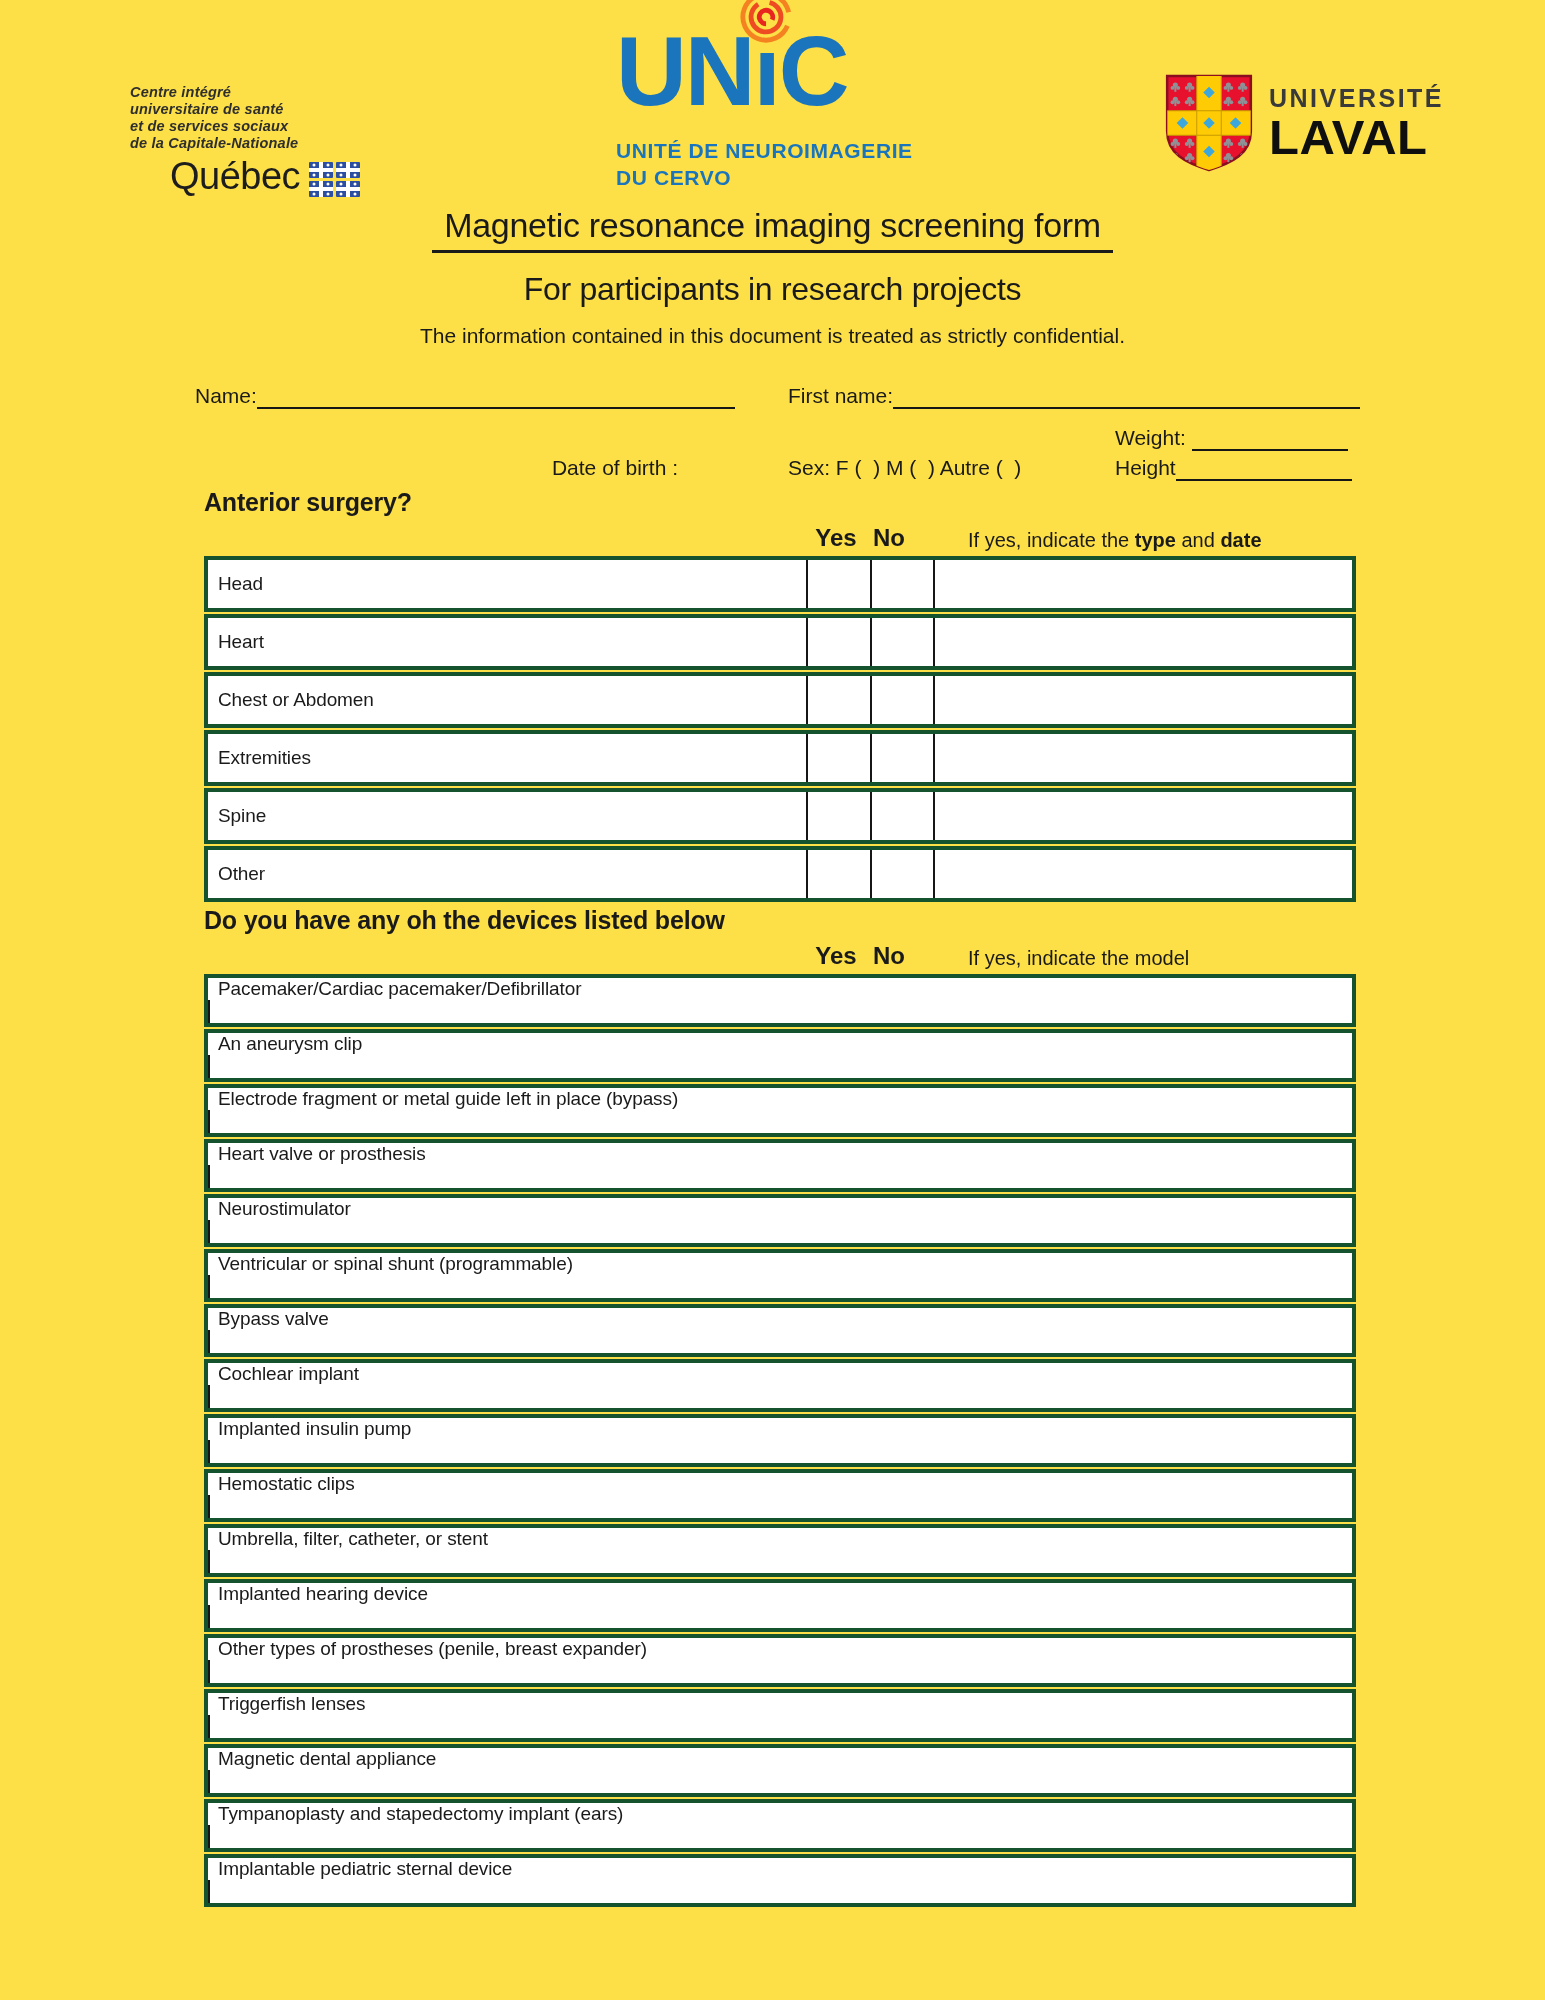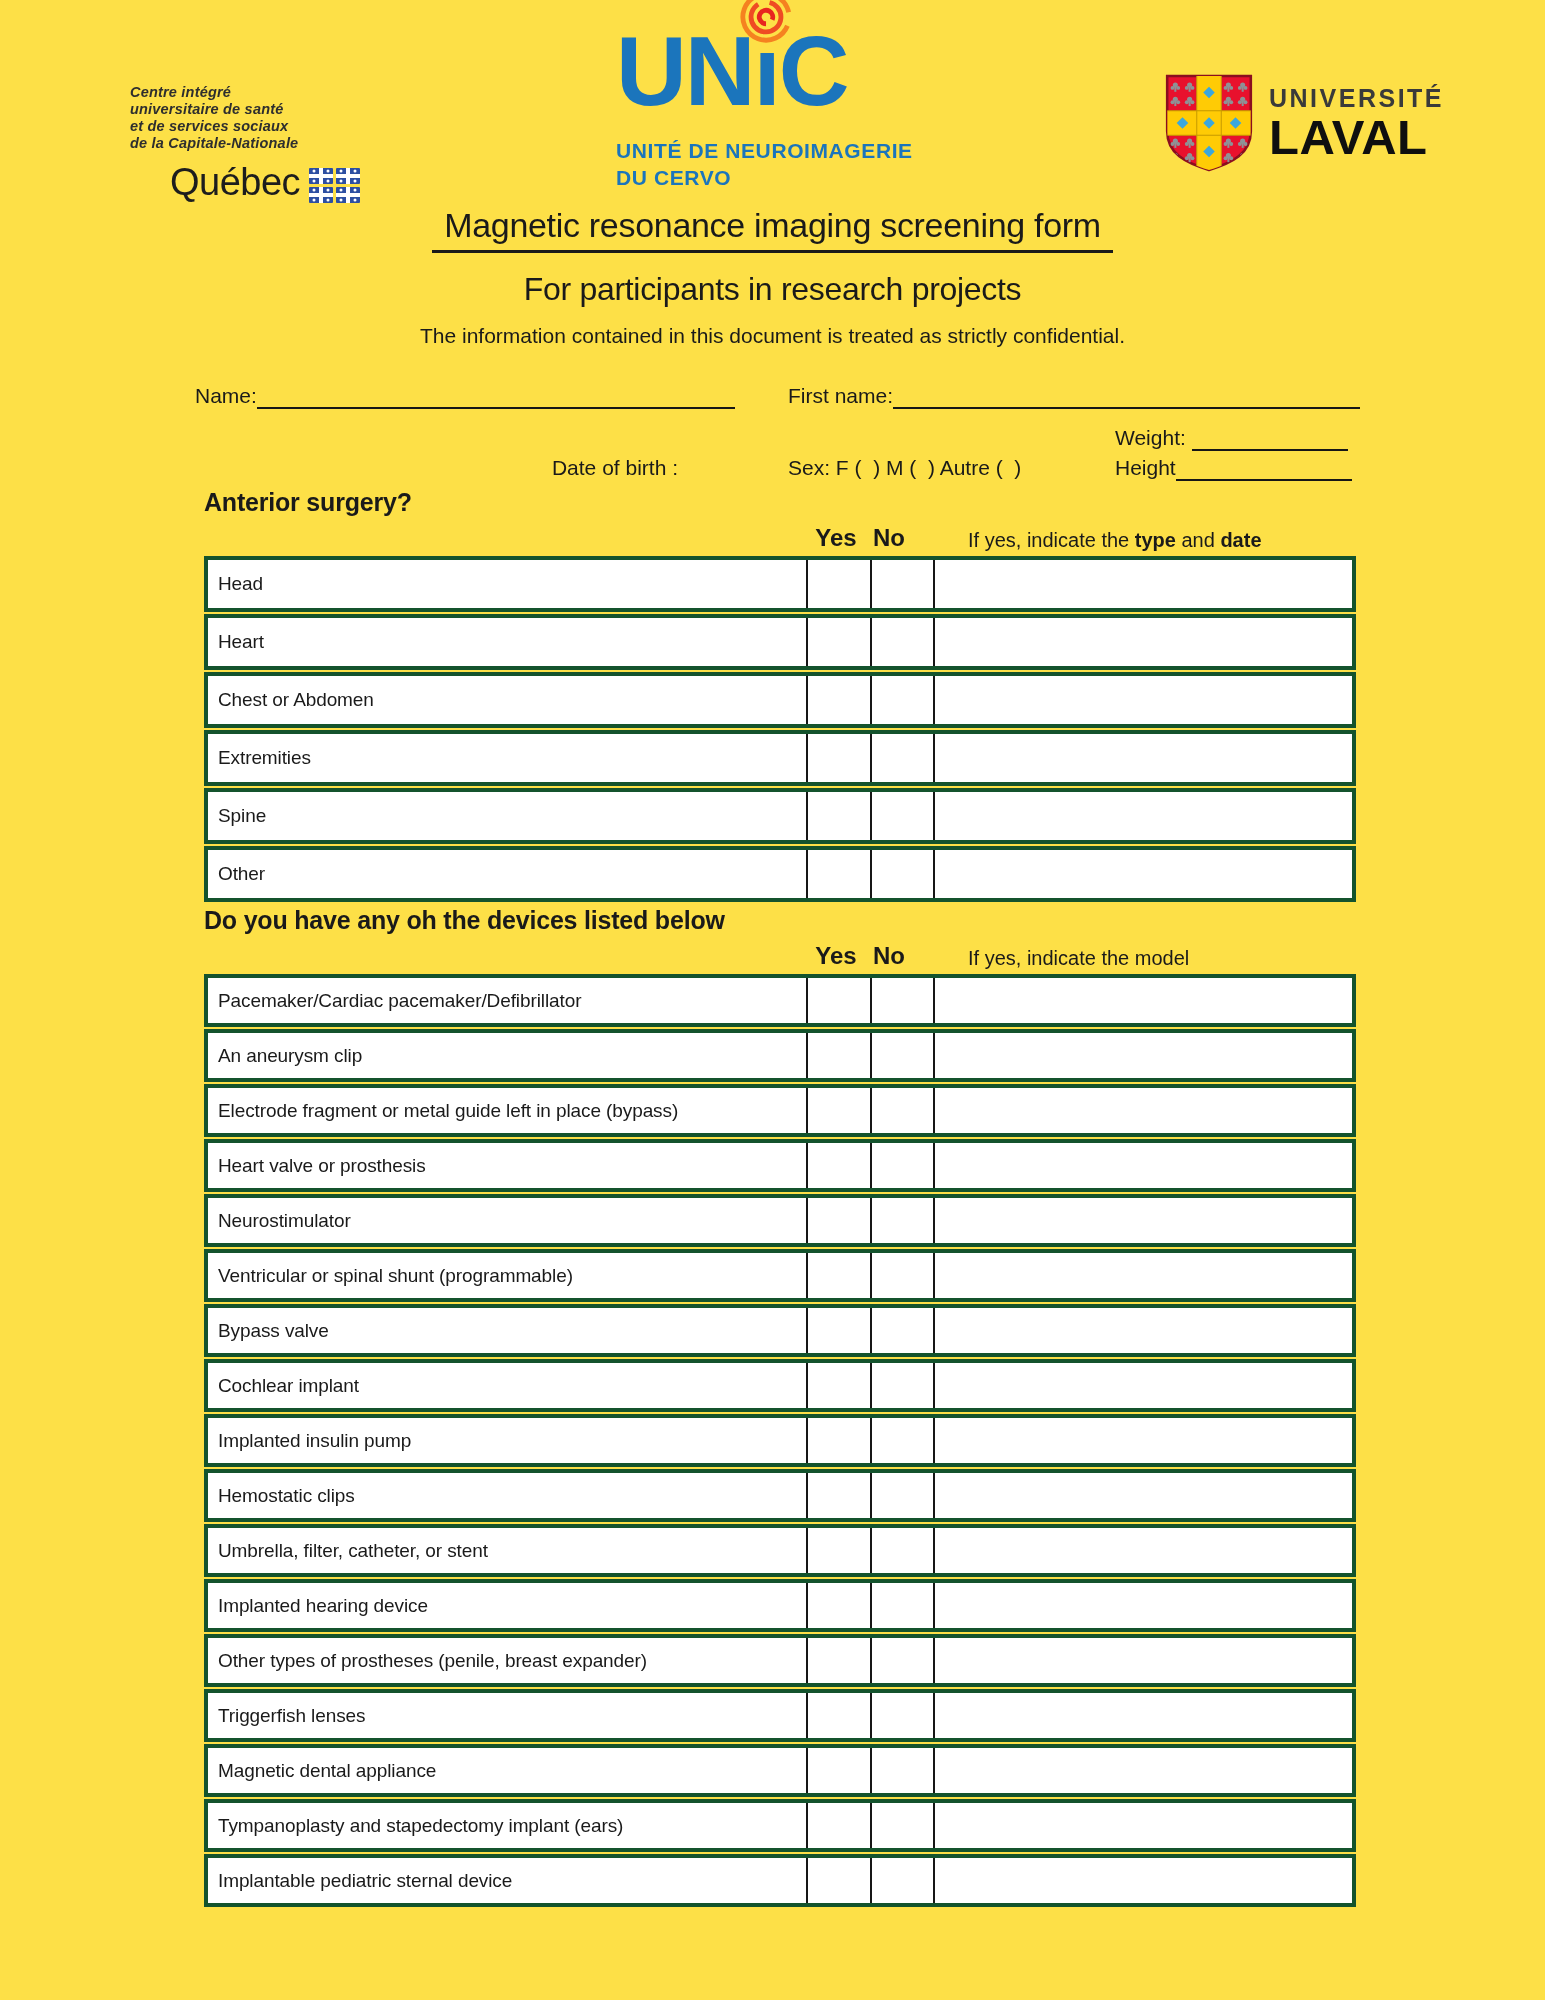--- a/index.html
+++ b/index.html
@@ -10,21 +10,21 @@
     width: 1545px; height: 2000px;
     background: #fde047;
     color: #1a1a1a;
     margin: 0 auto;
     overflow: hidden;
   }
 
   
   .ciusss { position:absolute; left:130px; top:84px; }
   .ciusss .small-lines { font-size:14.5px; font-weight:bold; font-style:italic; color:#2e2e2e; line-height:1.18; letter-spacing:0.2px; }
-  .ciusss .word-row { display:flex; align-items:center; margin-top:9px; }
+  .ciusss .word-row { display:flex; align-items:center; margin-top:3px; }
   .ciusss .wordmark { font-size:38px; color:#1d1d1d; margin-left:40px; letter-spacing:-0.5px; }
   .flag-grid { display:grid; grid-template-columns:24px 24px; grid-gap:3px; margin-left:9px; margin-top:6px; }
   .flag-grid svg { display:block; }
 
   .unic { position:absolute; left:616px; top:22px; width:310px; }
   .unic-word { position:relative; display:flex; align-items:flex-start; font-weight:bold; color:#1b75bc; font-size:98px; line-height:1; letter-spacing:-2px; height:108px; }
   .unic-word span { line-height:1; }
   .unic-i { position:relative; display:inline-block; }
   .unic-spiral { position:absolute; left:50%; transform:translateX(-50%); bottom:76px; }
   .unic-sub { color:#1b75bc; font-size:21px; font-weight:600; letter-spacing:0.6px; line-height:1.28; margin-top:8px; }
@@ -61,21 +61,21 @@
   .s1-ifyes { left:968px; top:529px; }
   .s2-ifyes { left:968px; top:947px; }
 
   
   .ftable { position:absolute; left:204px; width:1152px; }
   .surgery-table { top:556px; }
   .devices-table { top:974px; }
   .trow { display:flex; border:4px solid #14532d; background:#fff; }
   .trow + .trow { margin-top:2px; }
   .surgery-table .trow { height:56px; }
-  .devices-table .trow { height:53px; }
+  .devices-table .trow { height:53px;flex-direction:column; }
   .cell { height:100%; }
   .cell-label { width:598px; display:flex; align-items:center; padding-left:10px; font-size:19px; letter-spacing:-0.1px; }
   .cell-yes { width:64px; border-left:2px solid #161616; }
   .cell-no  { width:63px; border-left:2px solid #161616; }
   .cell-detail { flex:1; border-left:2px solid #161616; }
 </style>
 </head>
 <body>
 
 <div class="page">

